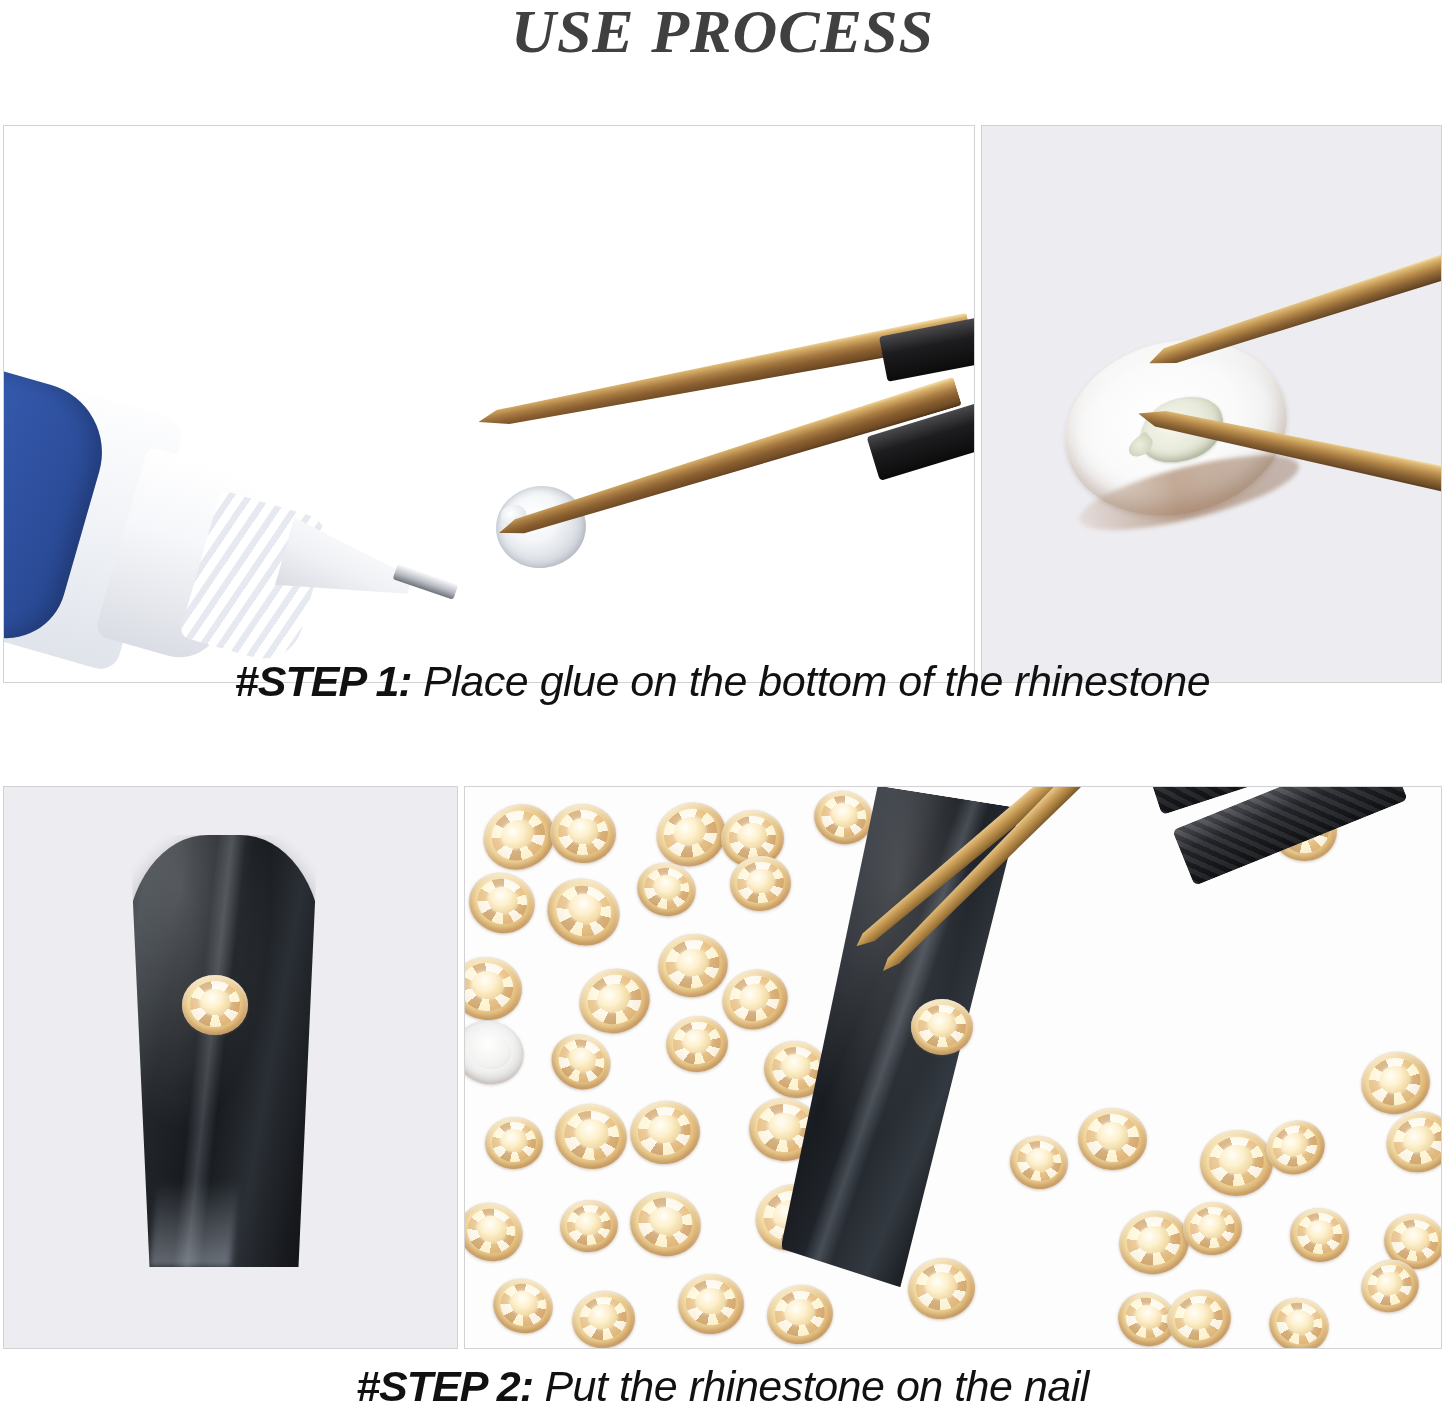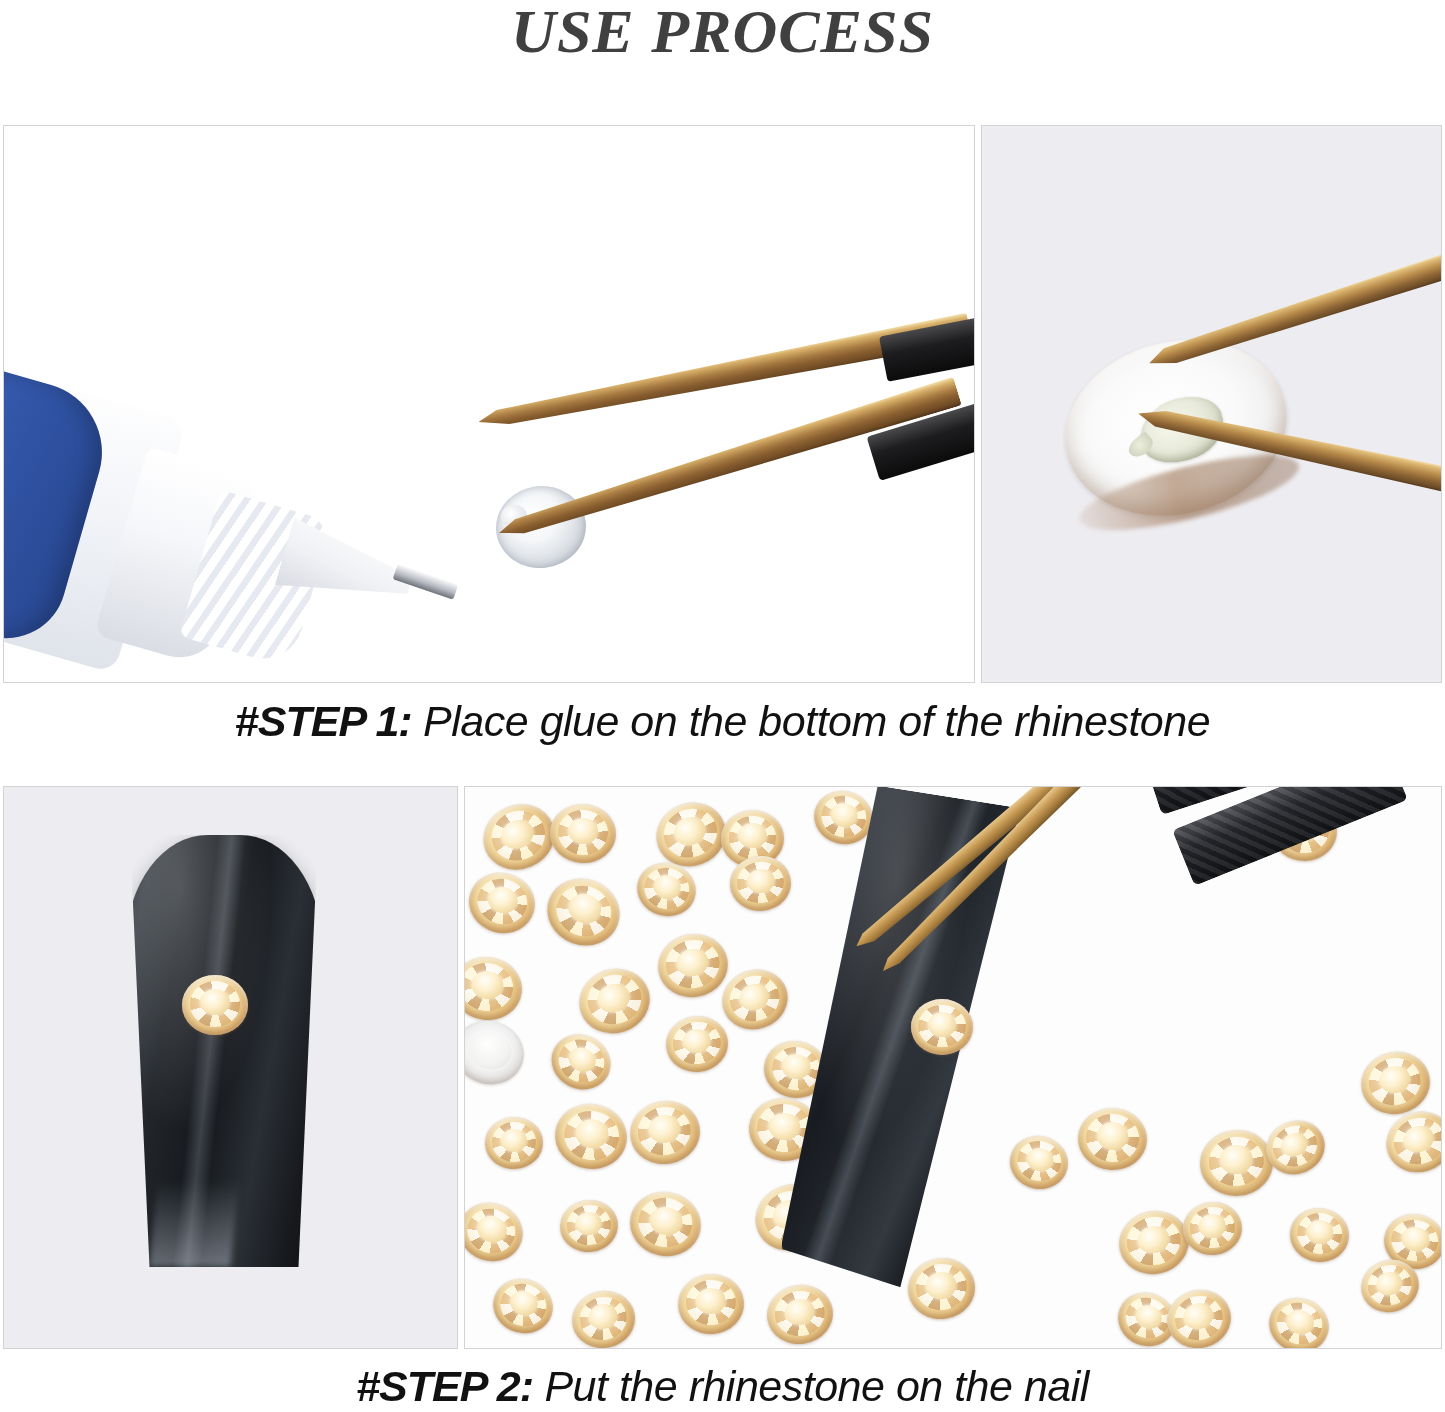--- a/index.html
+++ b/index.html
@@ -59,21 +59,21 @@
     font-style: italic;
     font-size: 43px;
     color: #111111;
     white-space: nowrap;
     letter-spacing: -0.5px;
   }
   .caption .lead {
     font-weight: bold;
     letter-spacing: -1px;
   }
-  .cap-1 { top: 697px; }
+  .cap-1 { top: 657px; }
   .cap-2 { top: 1362px; }
 
   
   .glue-bottle {
     position: absolute;
     left: -120px; top: 258px;
     width: 430px; height: 300px;
     transform: rotate(16deg);
     transform-origin: 50% 50%;
   }

